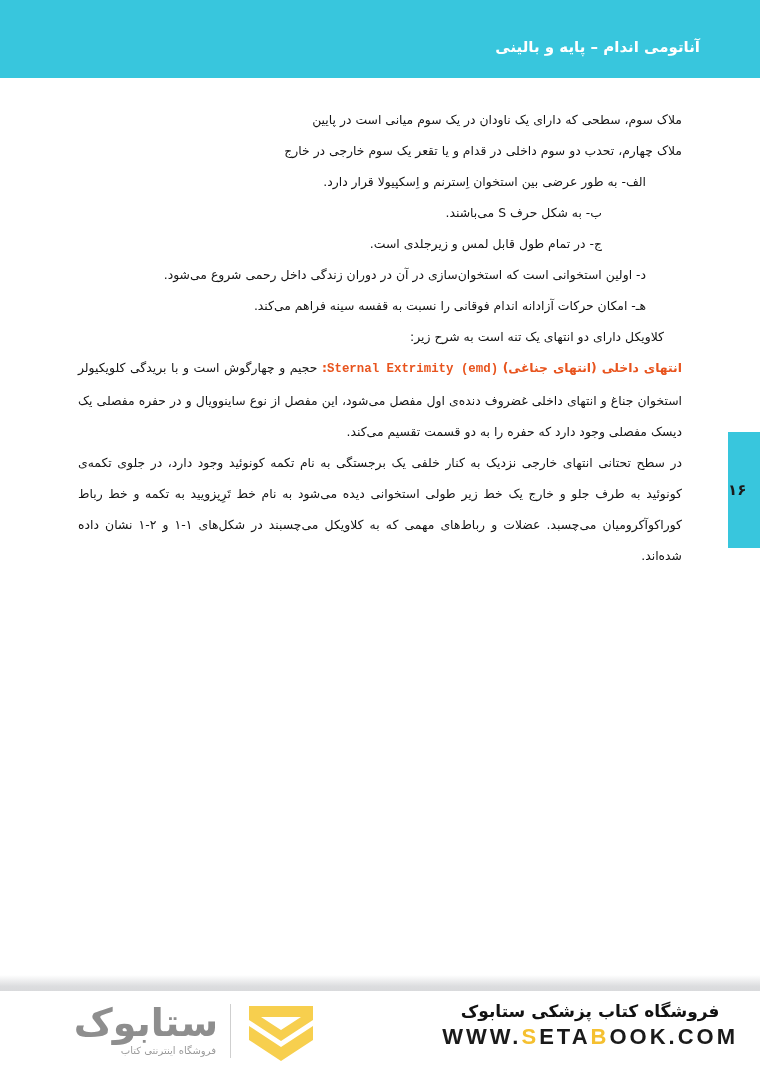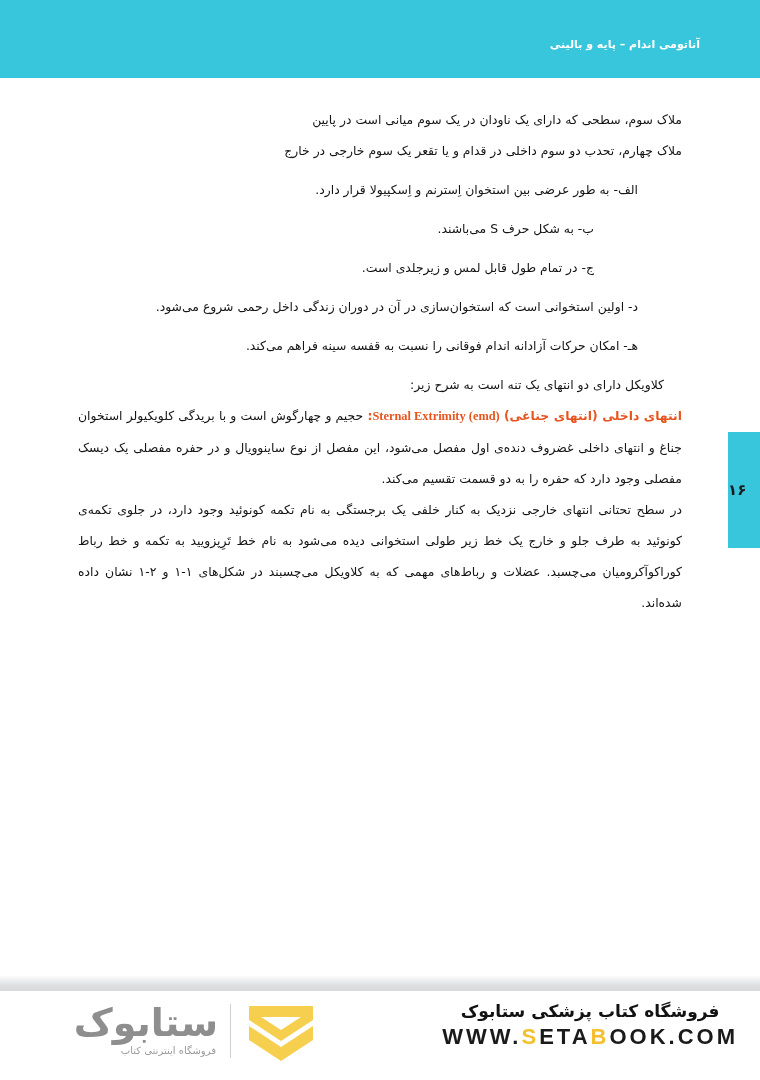--- a/index.html
+++ b/index.html
@@ -24,21 +24,21 @@
     left: 0;
     width: 760px;
     height: 78px;
     background: #38c6dd;
   }
   .header-title {
     position: absolute;
     top: 38px;
     right: 60px;
     color: #ffffff;
-    font-size: 11px;
+    font-size: 15px;
     font-weight: bold;
     letter-spacing: 0.2px;
     direction: rtl;
     white-space: nowrap;
     font-family: "DejaVu Sans", "Liberation Sans", sans-serif;
   }
 
   
   .page-tab {
     position: absolute;
@@ -75,21 +75,21 @@
     direction: rtl;
     text-align: justify;
     text-align-last: right;
     white-space: normal;
   }
   .para.single {
     text-align: right;
   }
   
   .list-item {
-    margin: 8px;
+    margin: 0;
     direction: rtl;
     text-align: right;
     padding-right: 60px;
   }
   .list-item.deep {
     padding-right: 36px;
   }
   .list-item.deeper {
     padding-right: 80px;
   }
@@ -104,21 +104,21 @@
     direction: rtl;
     text-align: justify;
     text-align-last: right;
   }
   .term {
     color: #e8541e;
     font-weight: bold;
   }
   .term-latin {
     color: #e8541e;
-    font-family: Liberation Serif, serif;
+    font-family: Liberation Mono, monospace;
     font-weight: bold;
     direction: ltr;
     unicode-bidi: embed;
     display: inline-block;
   }
 
   
   .footer-divider {
     position: absolute;
     left: 0;

